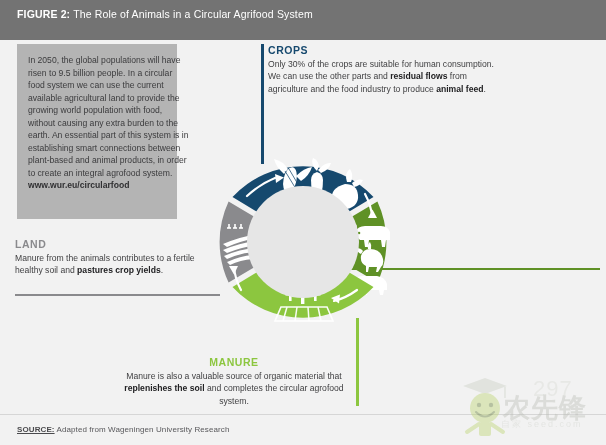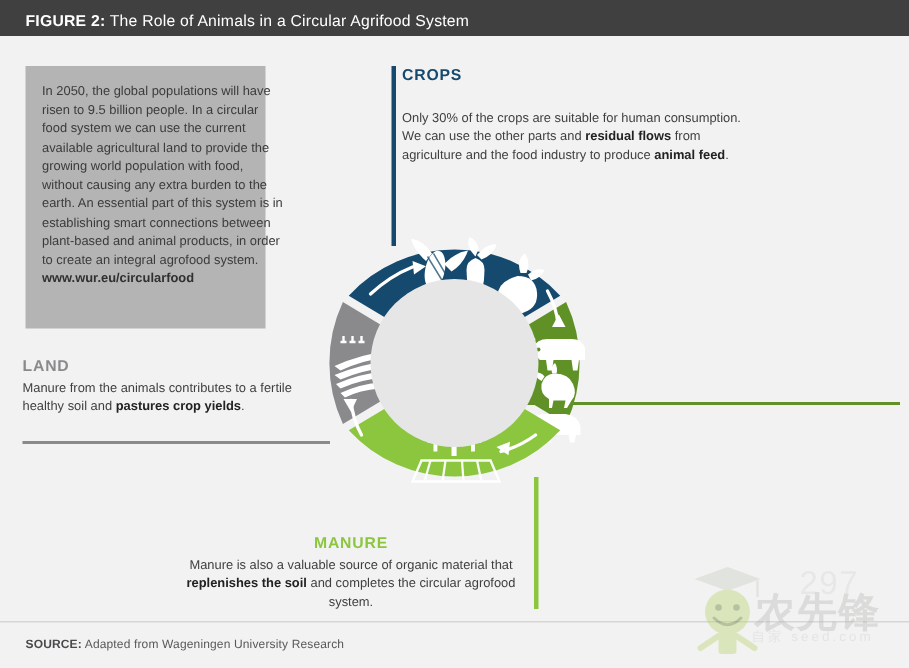--- a/index.html
+++ b/index.html
@@ -6,38 +6,38 @@
   body{
     width:606px;height:445px;overflow:hidden;position:relative;
     background:#f2f2f2;
     font-family:"Liberation Sans","DejaVu Sans",sans-serif;
     -webkit-font-smoothing:antialiased;
   }
   #page{position:absolute;inset:0;}
 
   
   .header{
-    position:absolute;left:0;top:0;width:606px;height:24px;
-    background:#404040;
+    position:absolute;left:0;top:0;width:606px;height:40px;
+    background:#737373;
   }
   .header-title{
     position:absolute;left:17px;top:8px;
     font-size:10.5px;color:#ffffff;letter-spacing:.15px;white-space:nowrap;
   }
   .header-title .fig{font-weight:bold;}
 
   
   .footer-rule{
     position:absolute;left:0;top:414px;width:606px;height:1px;background:#d6d6d6;
   }
   .source{
     position:absolute;left:17px;top:425px;
     font-size:8px;color:#58585b;letter-spacing:.1px;white-space:nowrap;
   }
-  .source .lbl{font-weight:bold;color:#4a4a4d;}
+  .source .lbl{font-weight:bold;color:#4a4a4d;text-decoration:underline;}
 
   
   .intro-box{
     position:absolute;left:17px;top:44px;width:160px;height:175px;
     background:#b4b4b4;
   }
   .intro-text{
     position:absolute;left:11px;top:10px;width:163px;
     font-size:8.6px;line-height:12.55px;color:#3b3b3d;
   }
@@ -49,21 +49,21 @@
   }
   .block-body{
     font-size:8.6px;line-height:12.4px;color:#3f3f41;
   }
   .block-body b{font-weight:bold;color:#222224;}
 
   
   .crops{
     position:absolute;left:268px;top:44px;width:230px;
   }
-  .crops .block-head{color:#16496e;margin-bottom:16px;}
+  .crops .block-head{color:#16496e;margin-bottom:2px;}
   .crops-border{
     position:absolute;left:261px;top:44px;width:2.6px;height:120px;
     background:#16496e;
   }
 
   
   .cattle{
     position:absolute;left:428px;top:180px;width:172px;
   }
   .cattle .block-head{color:#5f9126;margin-bottom:2px;}

